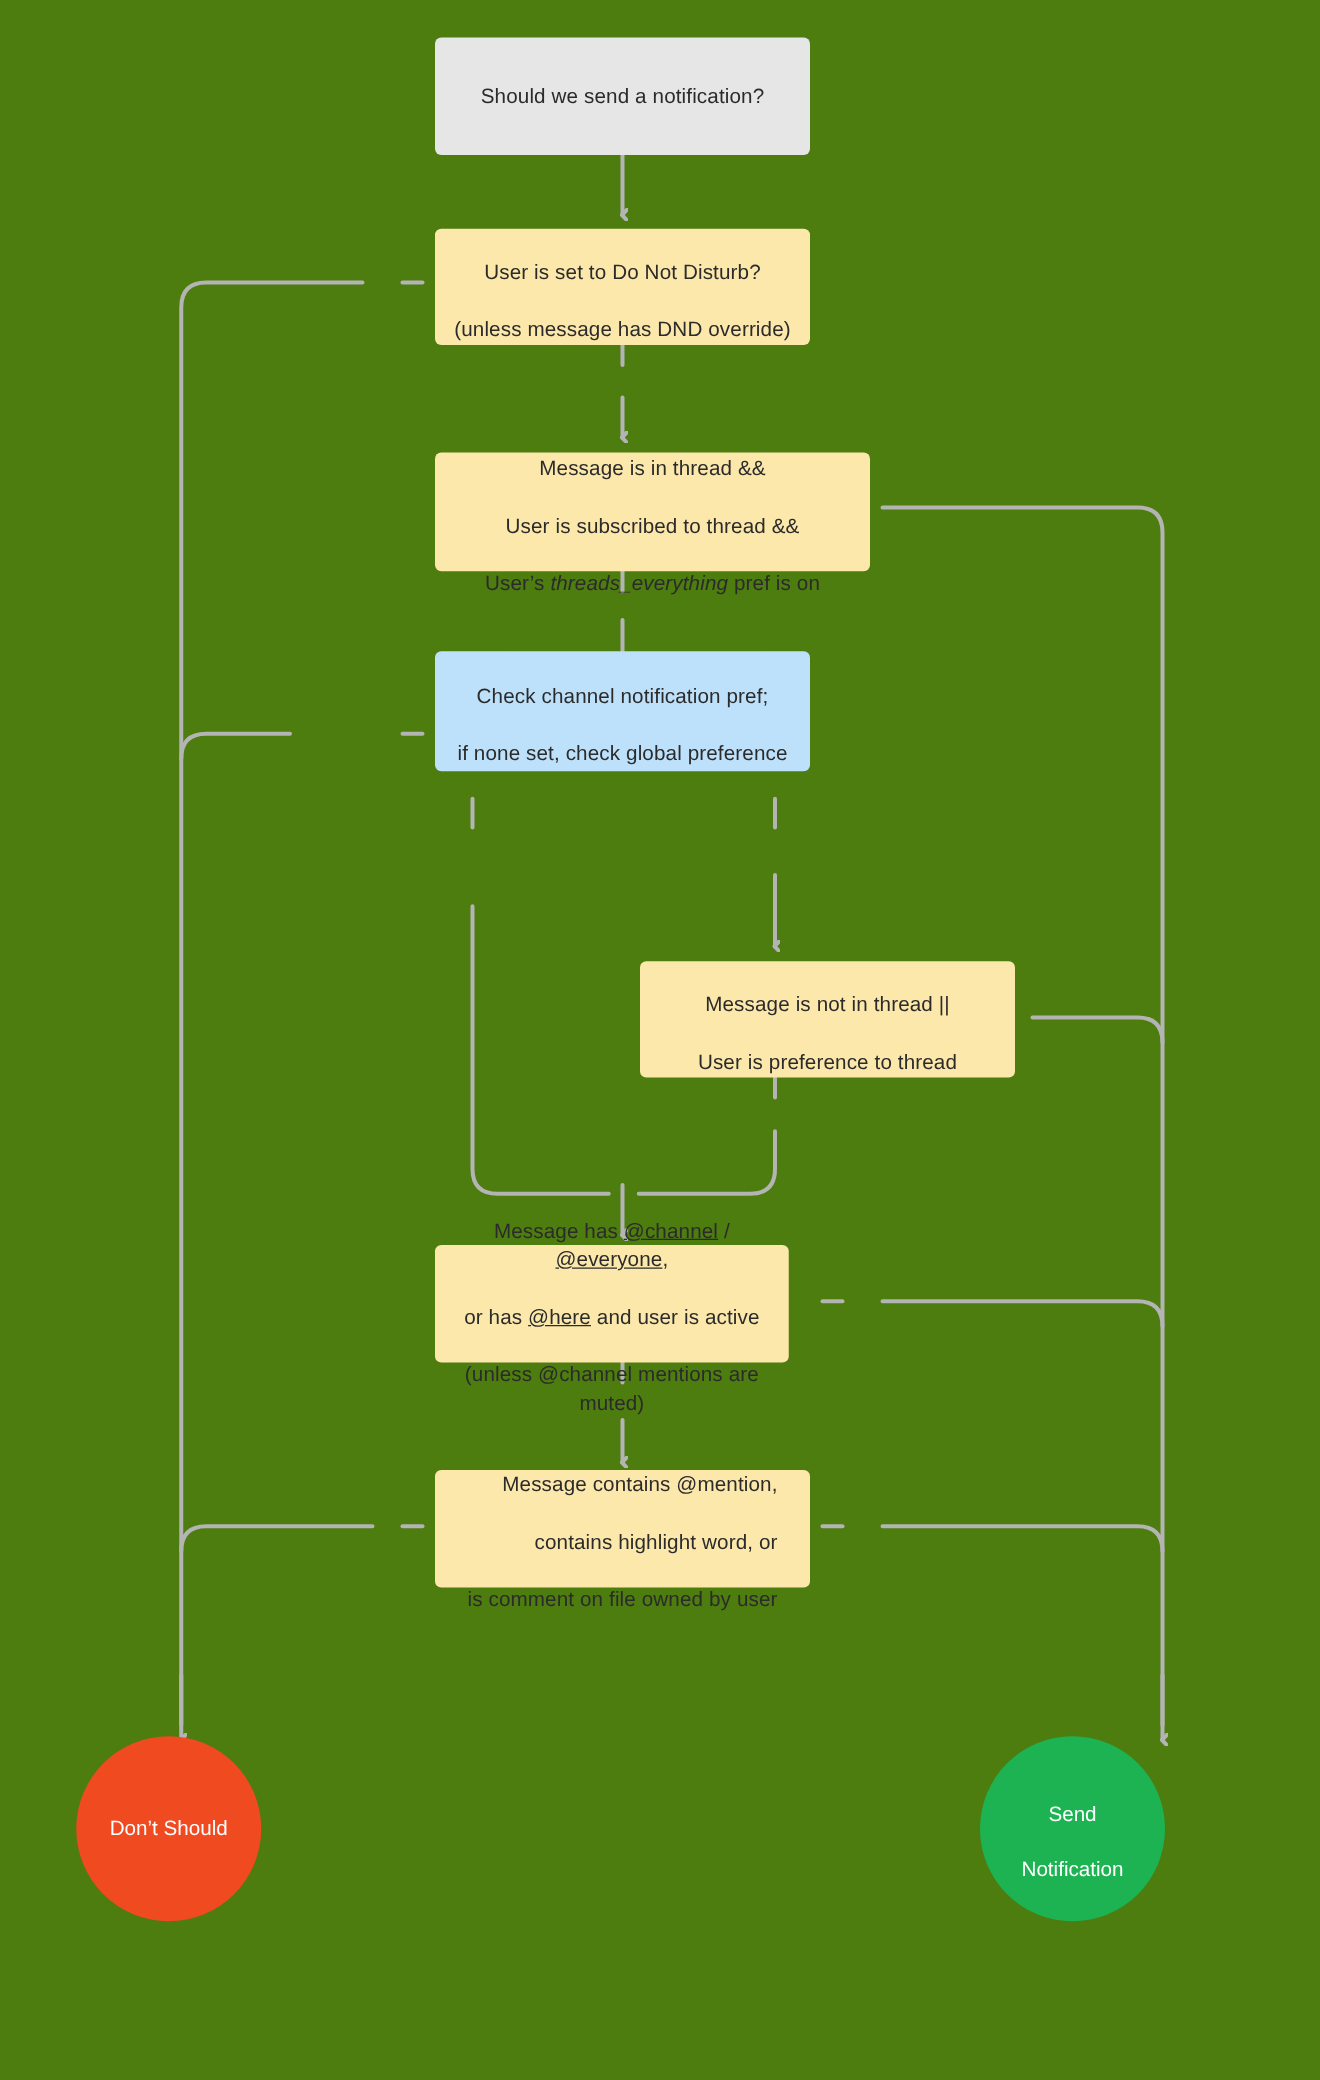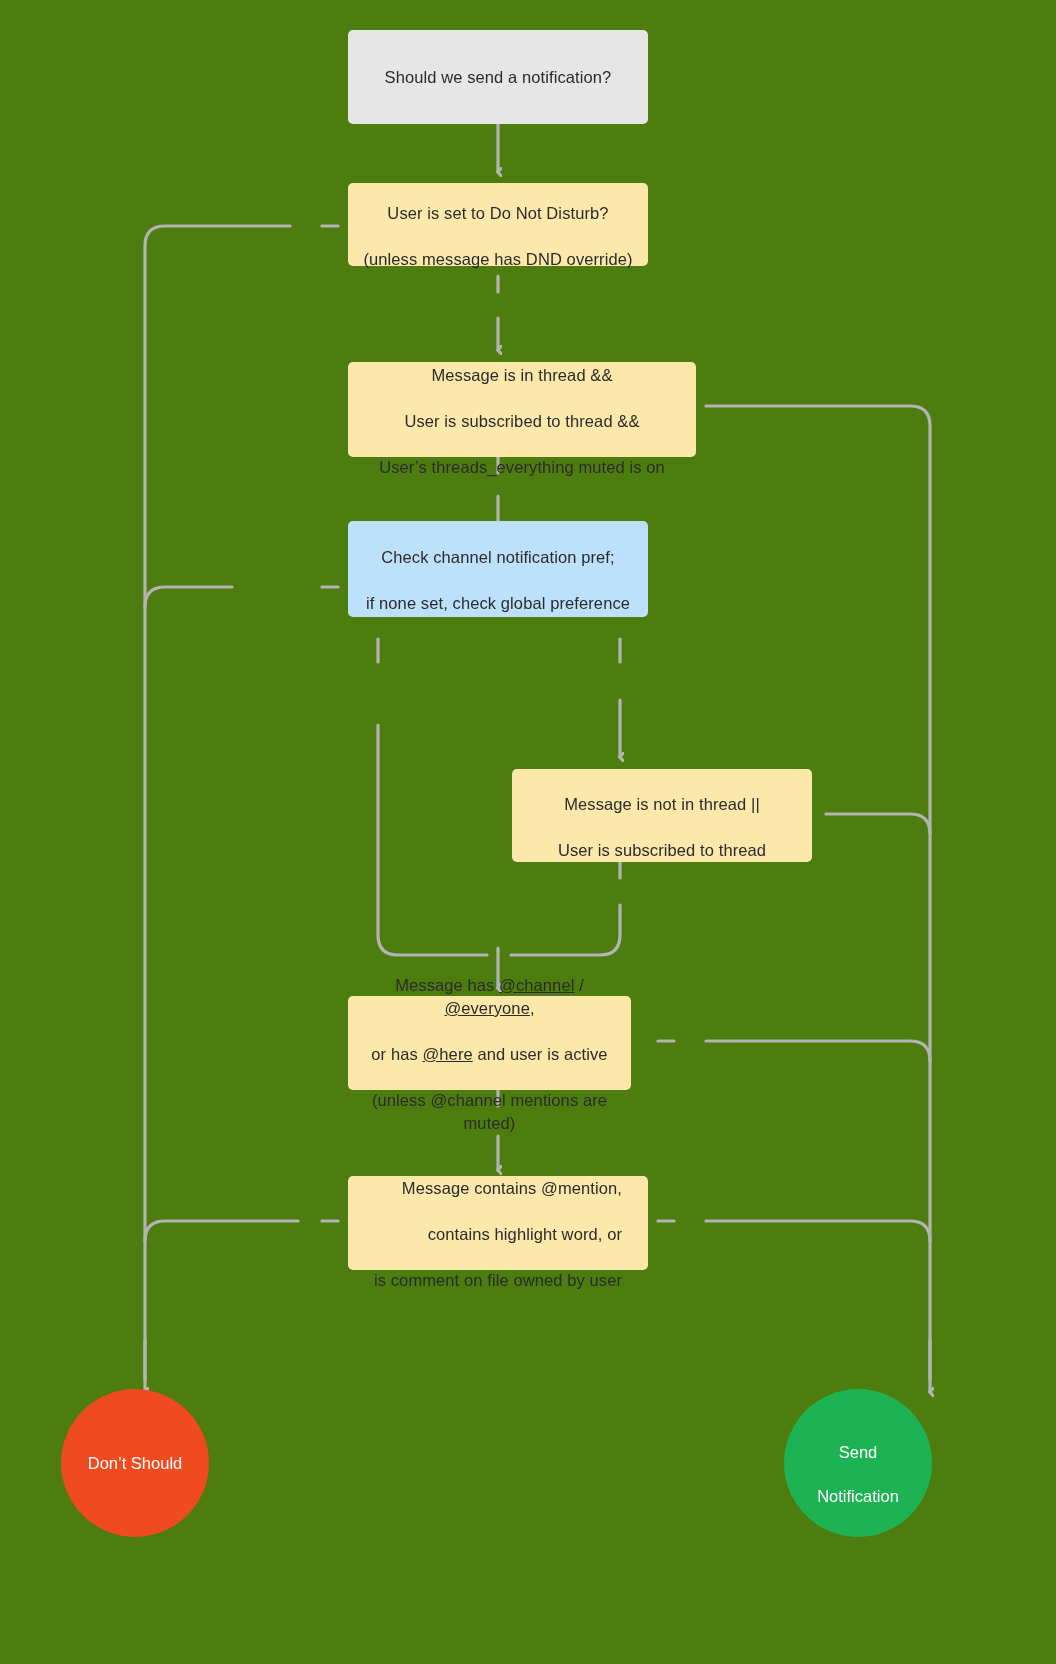--- a/index.html
+++ b/index.html
@@ -59,20 +59,21 @@
     color: #ffffff;
     font-size: 16.5px;
     line-height: 22px;
     z-index: 2;
   }
   .node-text {
     display: block;
     white-space: pre-line;
   }
   .ital {
+    font-style: italic;
   }
   .und {
     text-decoration: underline;
   }
 </style>
 </head>
 <body>
 
 <div id="canvas">
 
@@ -126,46 +127,46 @@
       <path d="M706,1041 L910,1041 Q930,1041 930,1061"></path>
       <path d="M706,1221 L910,1221 Q930,1221 930,1241"></path>
       <path d="M930,1340 L930,1392" marker-end="url(#arrowhead)"></path>
     </g>
   </svg>
 
   <div class="node start" style="left:348px; top:30px; width:300px; height:94px;">
     <span class="node-text">Should we send a notification?</span>
   </div>
 
-  <div class="node decision" style="left:348px; top:183px; width:300px; height:83px;">
+  <div class="node decision" style="left:348px; top:183px; width:300px; height:93px;">
     <span class="node-text">
       <span>User is set to Do Not Disturb?</span><br>
       <span>(unless message has DND override)</span>
     </span>
   </div>
 
   <div class="node decision" style="left:348px; top:362px; width:348px; height:95px;">
     <span class="node-text">
       <span>Message is in thread &amp;&amp;</span><br>
       <span>User is subscribed to thread &amp;&amp;</span><br>
-      <span>User’s </span><span class="ital">threads_everything</span><span> muted is on</span>
+      <span>User’s </span><span class="ital">threads_everything</span><span> pref is on</span>
     </span>
   </div>
 
   <div class="node process" style="left:348px; top:521px; width:300px; height:96px;">
     <span class="node-text">
       <span>Check channel notification pref;</span><br>
       <span>if none set, check global preference</span>
     </span>
   </div>
 
   <div class="node decision" style="left:468px; top:769px; width:300px; height:93px;margin-left:44px;">
     <span class="node-text">
       <span>Message is not in thread ||</span><br>
-      <span>User is subscribed to thread</span>
+      <span>User is preference to thread</span>
     </span>
   </div>
 
   <div class="node decision" style="left:348px; top:996px; width:283px; height:94px;">
     <span class="node-text">
       <span>Message has </span><span class="und">@channel</span><span> / </span><span class="und">@everyone</span><span>,</span><br>
       <span>or has </span><span class="und">@here</span><span> and user is active</span><br>
       <span>(unless @channel mentions are muted)</span>
     </span>
   </div>

